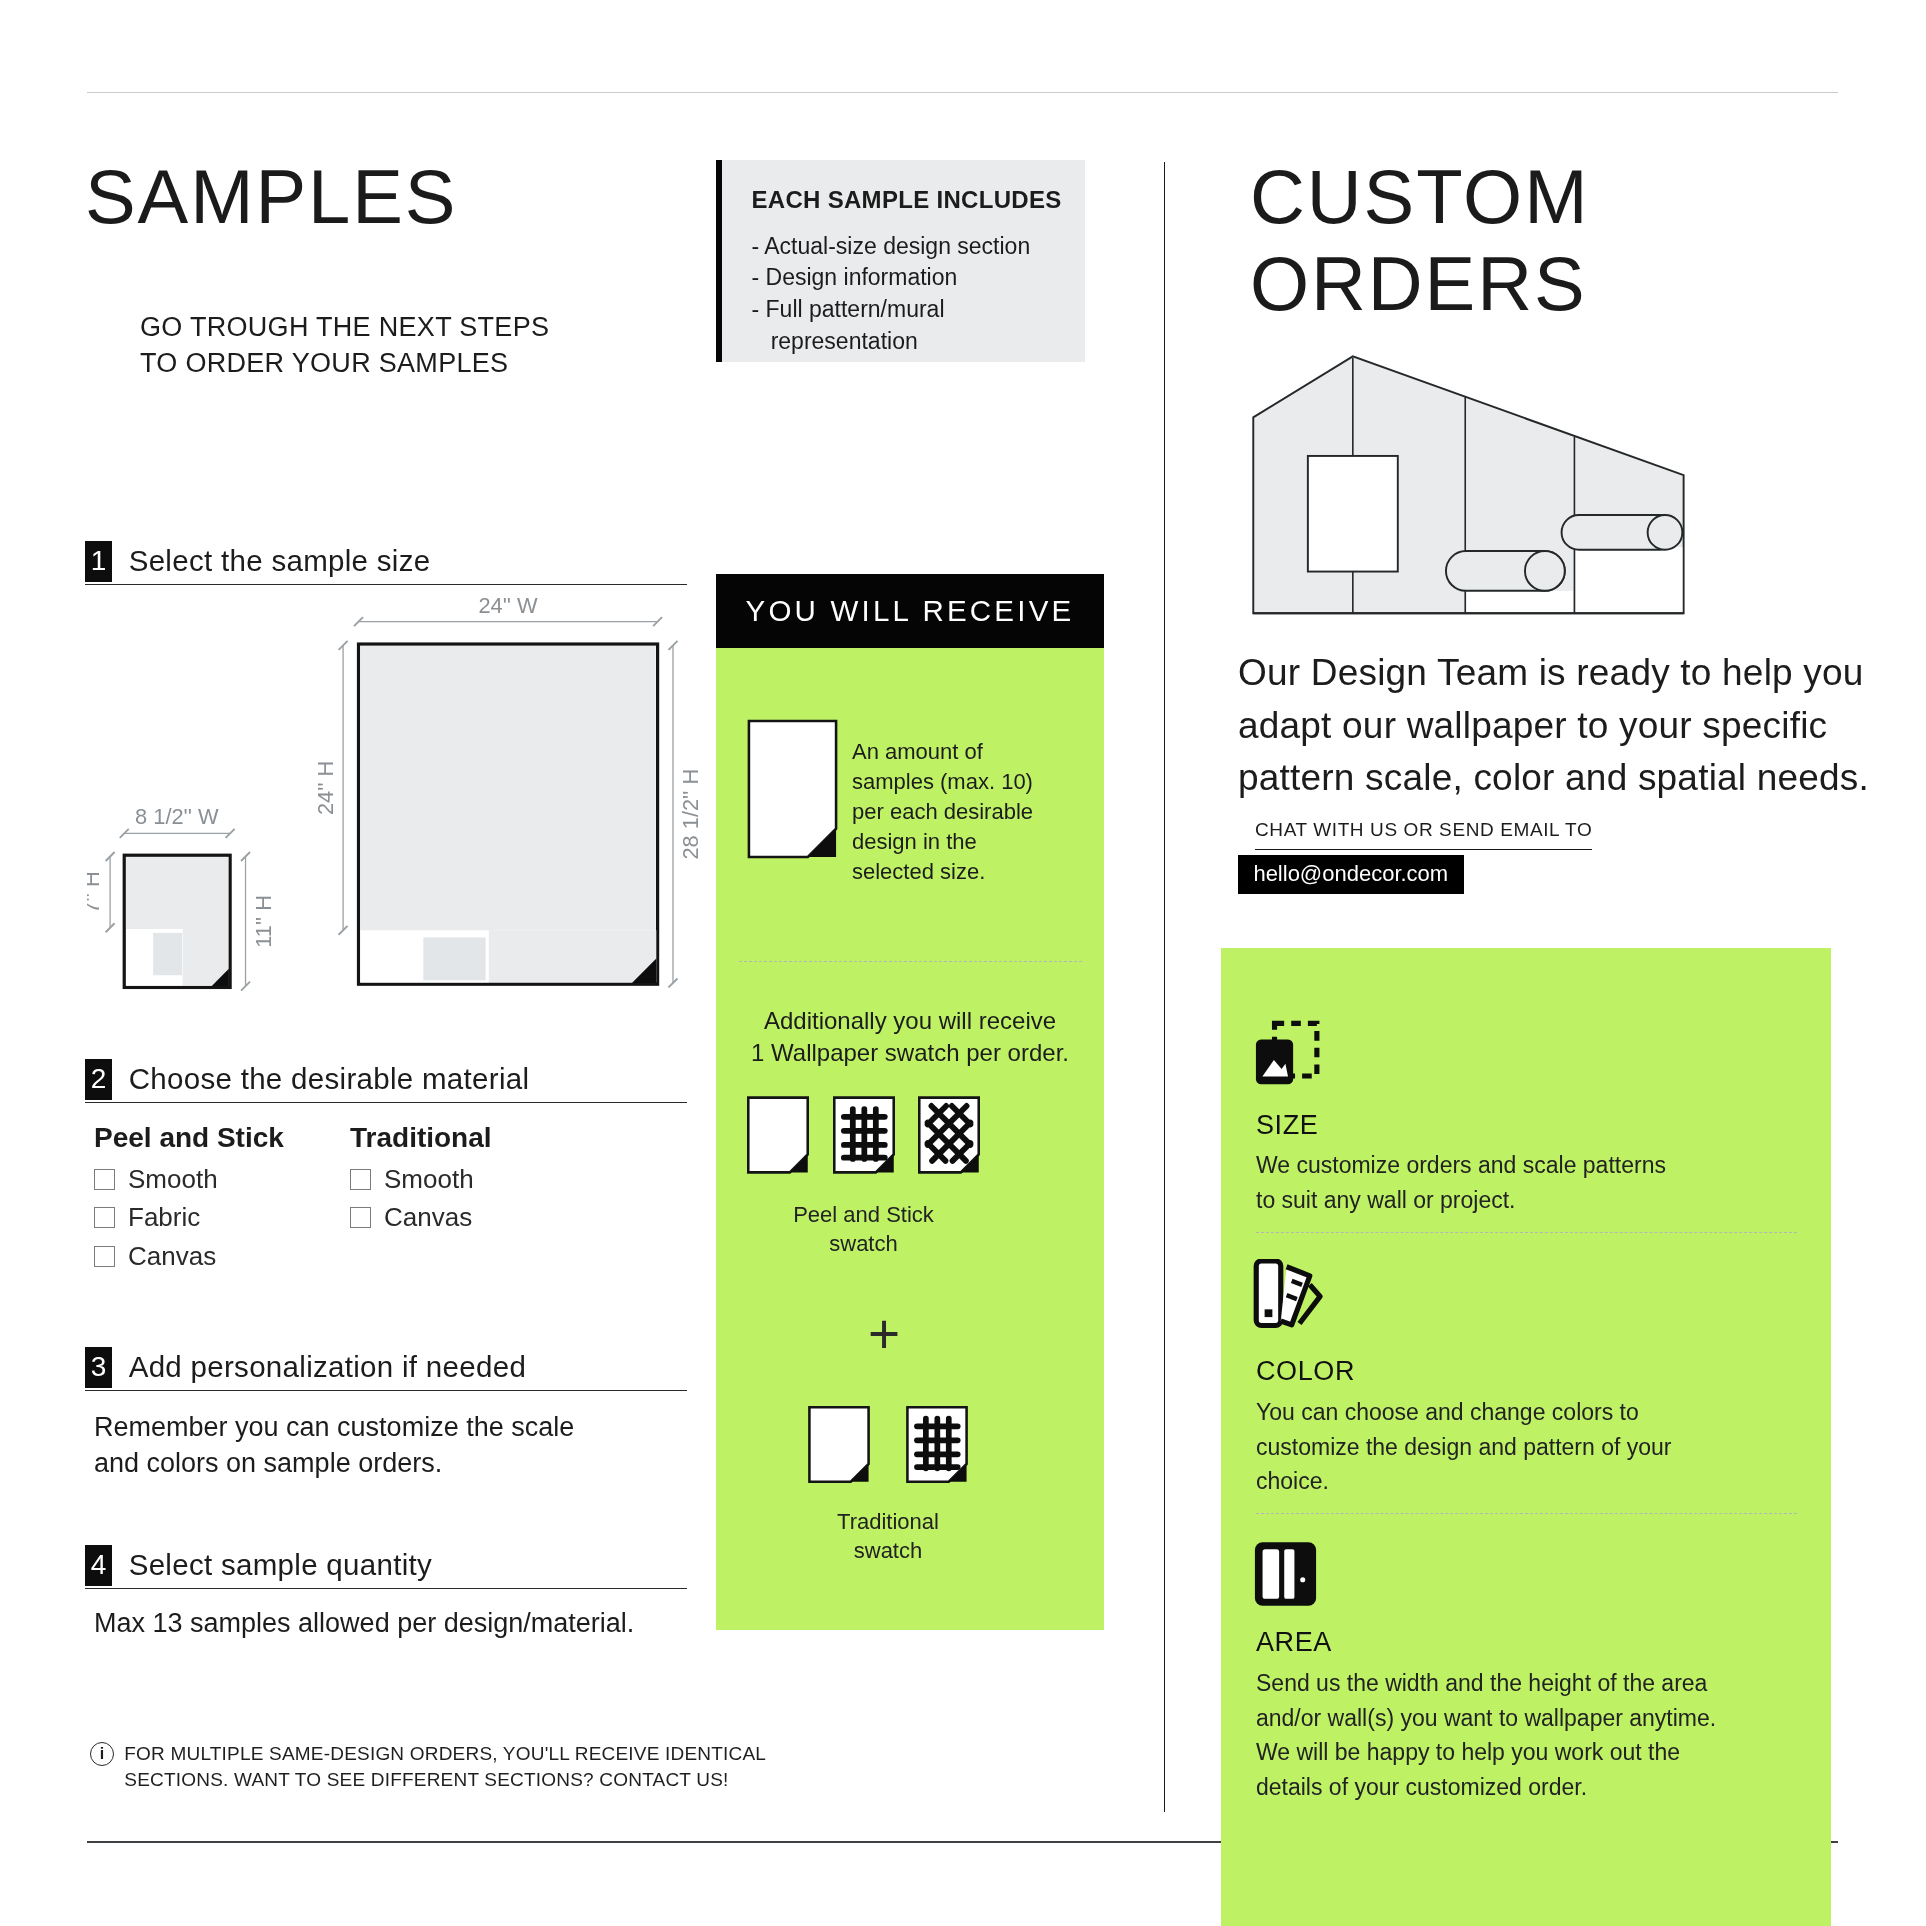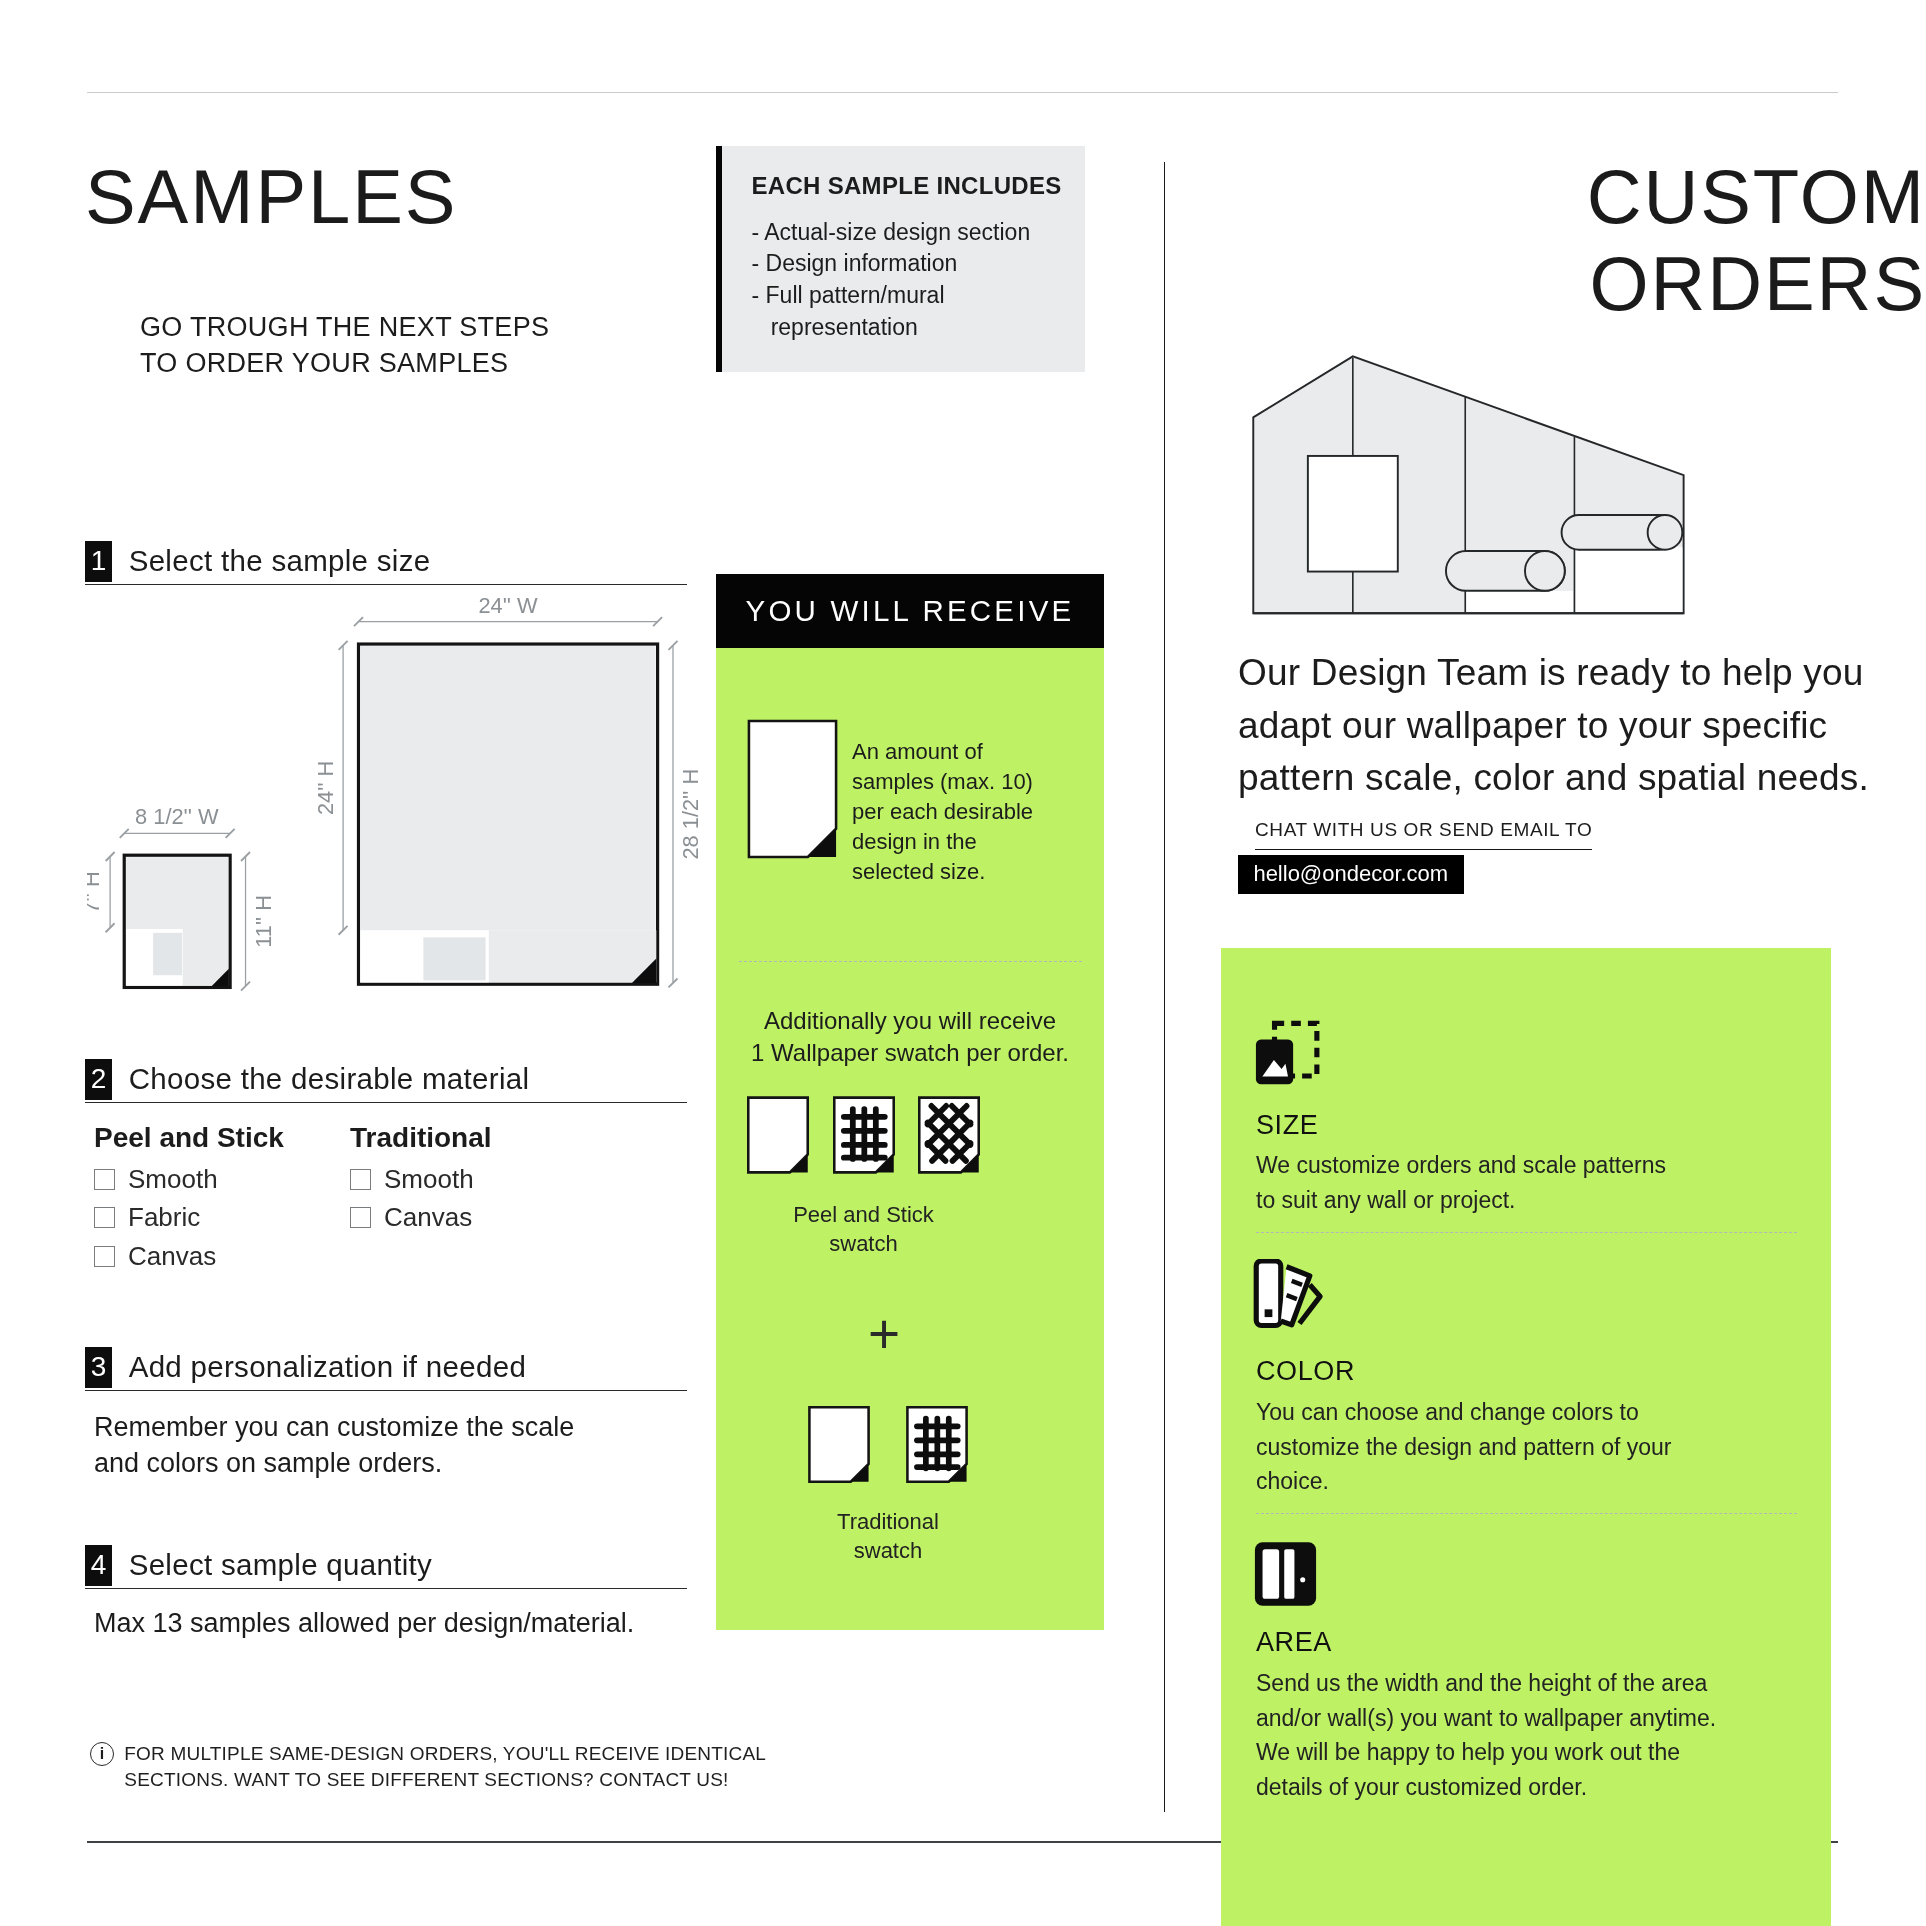--- a/index.html
+++ b/index.html
@@ -4,21 +4,21 @@
 <style>
   html,body{margin:0;padding:0;}
   body{width:1926px;height:1926px;position:relative;background:#fff;
        font-family:"Liberation Sans",sans-serif;color:#1c1c1c;}
   .abs{position:absolute;}
   .pre{white-space:pre-line;}
   .prew{white-space:pre-wrap;}
   .rule{background:#c9cbcd;height:1.3px;}
   .hairline-dark{background:#3f4244;height:1.9px;}
   .vdivider{background:#1a1a1a;width:1.3px;}
-  .big-title{font-size:76px;font-weight:300;letter-spacing:1.9px;color:#1b1b1b;text-align:right;}
+  .big-title{font-size:76px;font-weight:300;letter-spacing:1.9px;color:#1b1b1b;}
   .intro{font-size:27px;line-height:1.35;letter-spacing:0.3px;margin-left:46px;}
   .step-header{display:flex;align-items:center;border-bottom:1.9px solid #2a2a2a;
                width:602px;height:46px;}
   .step-num{width:27px;height:41px;background:#0d0d0d;color:#fff;font-size:28px;
             display:flex;align-items:center;justify-content:center;flex:none;}
   .step-label{font-size:29.5px;margin-left:16.7px;letter-spacing:0.3px;}
   .col-title{font-size:28px;font-weight:700;}
   .opt-row{display:flex;align-items:center;height:37px;font-size:26px;color:#2a2a2a;}
   .cbx{width:19px;height:19px;border:1.9px solid #7a7d80;margin-right:13px;flex:none;}
   .body-text{font-size:27px;line-height:1.33;}
@@ -145,21 +145,21 @@
   <div class="step-label">Select sample quantity</div>
 </div>
 <div class="abs body-text" style="left:94px;top:1606px;">Max 13 samples allowed per design/material.</div>
 
 <div class="abs" style="left:90px;top:1741px;display:flex;">
   <div class="note-icon" style="margin-right:10.3px;margin-top:1.3px;">i</div>
   <div class="note pre">FOR MULTIPLE SAME-DESIGN ORDERS, YOU'LL RECEIVE IDENTICAL
 SECTIONS. WANT TO SEE DIFFERENT SECTIONS? CONTACT US!</div>
 </div>
 
-<div class="abs includes-box" style="left:716px;top:146px;width:369px;height:226px;">
+<div class="abs includes-box" style="left:716px;top:160px;width:369px;height:202px;">
   <div class="includes-title">EACH SAMPLE INCLUDES</div>
   <div class="includes-item prew">- Actual-size design section</div>
   <div class="includes-item prew">- Design information</div>
   <div class="includes-item prew">- Full pattern/mural
    representation</div>
 </div>
 
 <div class="abs receive-bar" style="left:716px;top:574px;width:388px;height:74px;">YOU WILL RECEIVE</div>
 
 <div class="abs panel" style="left:716px;top:648px;width:388px;height:982px;">

